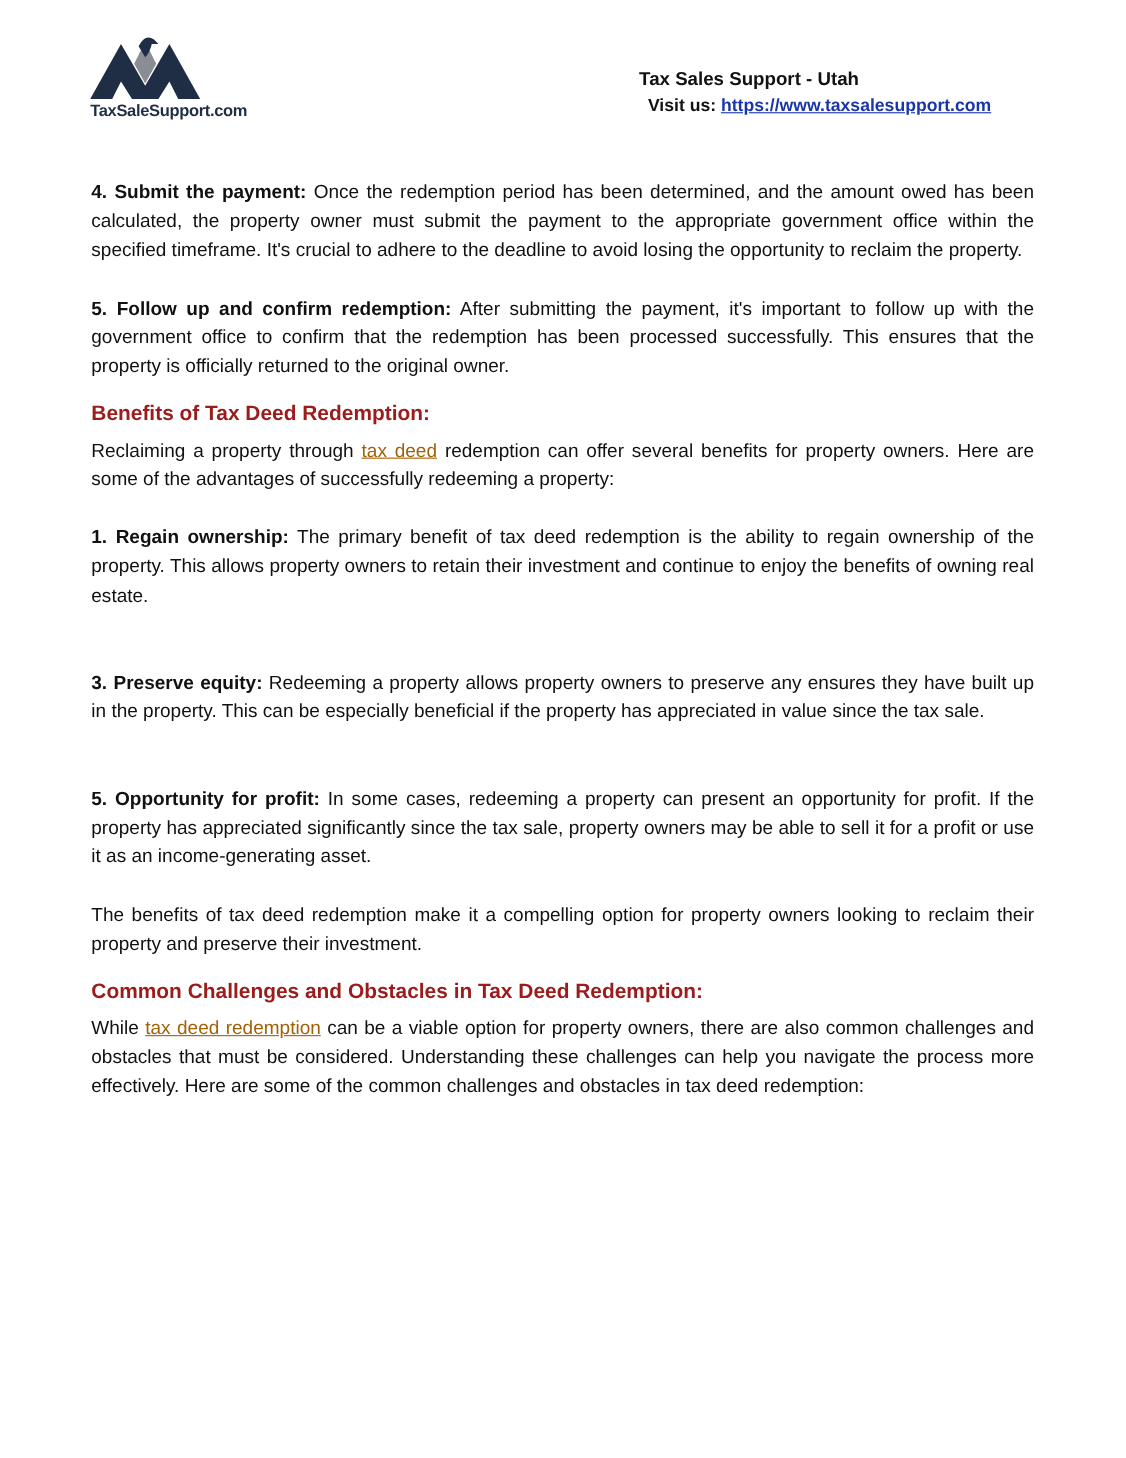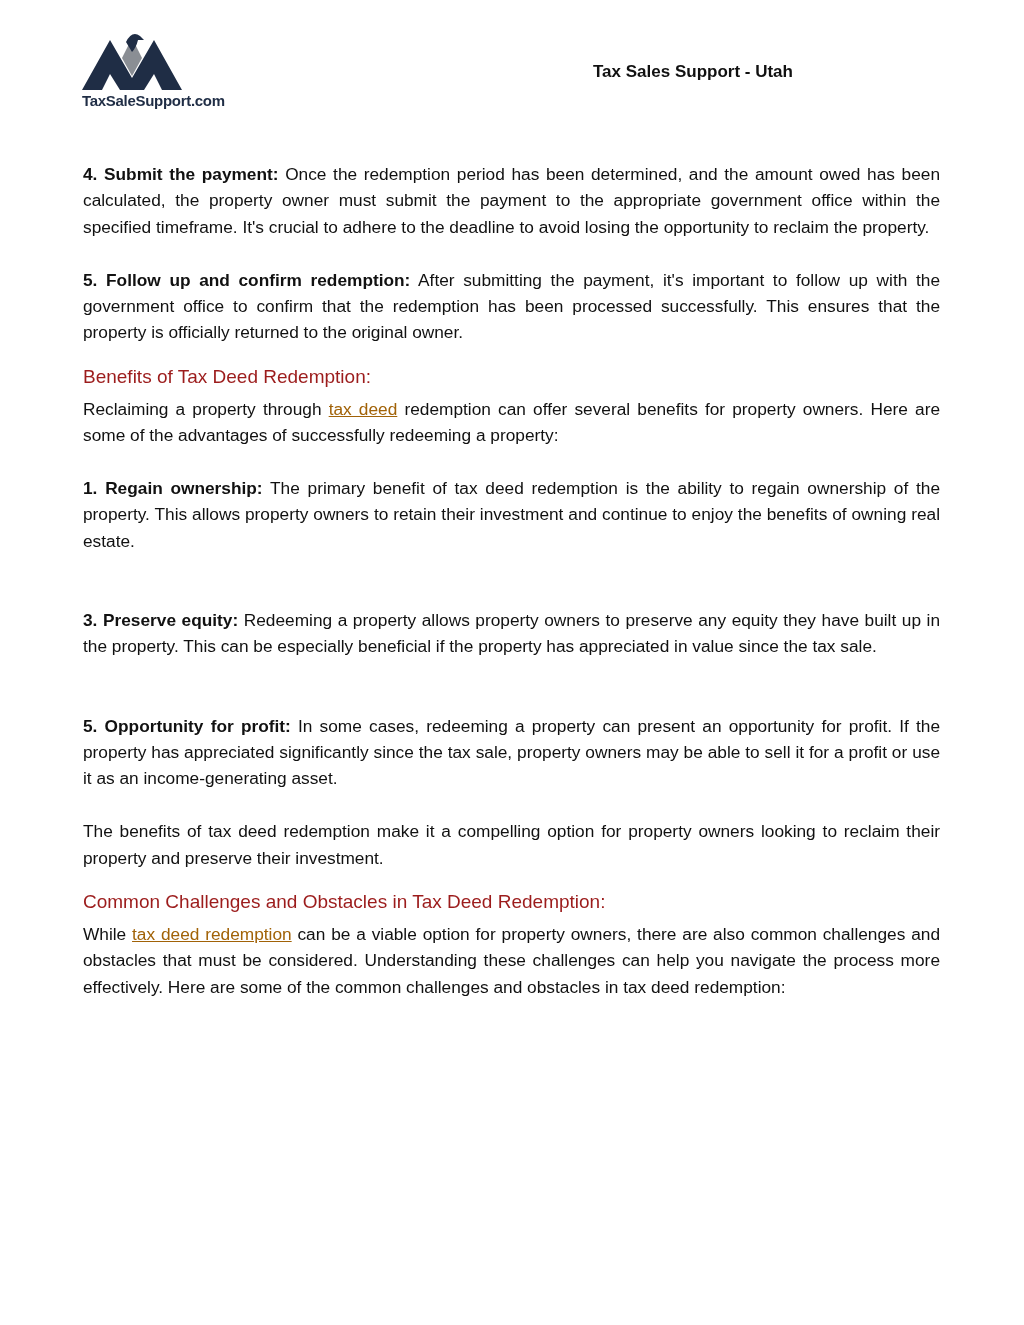--- a/index.html
+++ b/index.html
@@ -3,58 +3,62 @@
 <meta charset="utf-8">
 <style>
   html, body { margin: 0; padding: 0; background: #ffffff; }
   body { width: 1024px; height: 1325px; position: relative; overflow: hidden;
          font-family: "Liberation Sans", sans-serif; color: #111; }
   .logo { position: absolute; left: 82px; top: 30px; width: 104px; height: 80px; }
   .logo-text { position: absolute; left: 0; top: 62px; width: 104px; text-align: center;
                font-family: "Liberation Sans", sans-serif; font-weight: bold; font-size: 15px;
                color: #1f2d45; letter-spacing: -0.3px; }
   .header { position: absolute; right: 83px; top: 62px; text-align: left; width: 360px; }
-  .header-title { font-weight: bold; font-size: 17px; color: #111; margin-left: 12px; }
+  .header-title { font-weight: bold; font-size: 17px; color: #111; margin-left: 0; }
   .header-visit { font-weight: bold; font-size: 16px; margin-top: 6px; margin-left: 8px; }
   .header-visit a { color: #1a35a8; text-decoration: underline; }
   .content { position: absolute; left: 83px; top: 139px; width: 857px; margin-top: 22px; }
   p { margin: 0; font-size: 17.3px; line-height: 26.4px; text-align: justify; }
   .gap { height: 26.4px; }
   b { font-weight: bold; }
-  h2 { margin: 18px 0 6px 0; font-size: 19px; font-weight: normal; color: #9c1c1c; line-height: 26px; }
+  h2 { margin: 18px 0 6px 0; font-size: 19px; font-weight: bold; color: #9c1c1c; line-height: 26px; }
   a.link { color: #a16207; text-decoration: underline; }
 </style>
 </head>
 <body>
 
 <div class="logo">
   <svg width="104" height="62" viewBox="0 0 104 62">
     <polygon points="0,60 28,10 50,48 72,10 100,60 80,60 72,44 62,60 38,60 28,44 20,60" fill="#1f2d45"></polygon>
     <polygon points="40,28 50,8 60,28 50,46" fill="#8a8e94"></polygon>
     <path d="M44,12 Q50,0 58,6 L62,10 L56,10 Q54,18 50,22 Z" fill="#1f2d45"></path>
   </svg>
   <div class="logo-text">TaxSaleSupport.com</div>
 </div>
 
 <div class="header">
   <div class="header-title">Tax Sales Support - Utah</div>
+  <div class="header-visit">
+    <span>Visit us:</span>
+    <a>https://www.taxsalesupport.com</a>
+  </div>
 </div>
 
 <div class="content">
   <p><b>4. Submit the payment:</b><span> Once the redemption period has been determined, and the amount owed has been calculated, the property owner must submit the payment to the appropriate government office within the specified timeframe. It's crucial to adhere to the deadline to avoid losing the opportunity to reclaim the property.</span></p>
   <div class="gap"></div>
   <p><b>5. Follow up and confirm redemption:</b><span> After submitting the payment, it's important to follow up with the government office to confirm that the redemption has been processed successfully. This ensures that the property is officially returned to the original owner.</span></p>
 
   <h2>Benefits of Tax Deed Redemption:</h2>
   <p><span>Reclaiming a property through </span><a class="link">tax deed</a><span> redemption can offer several benefits for property owners. Here are some of the advantages of successfully redeeming a property:</span></p>
   <div class="gap"></div>
   <p><b>1. Regain ownership:</b><span> The primary benefit of tax deed redemption is the ability to regain ownership of the property. This allows property owners to retain their investment and continue to enjoy the benefits of owning real estate.</span></p>
   <div class="gap"></div>
   <div class="gap"></div>
-  <p><b>3. Preserve equity:</b><span> Redeeming a property allows property owners to preserve any equity they have built up in the property. This can be especially beneficial if the property has appreciated in value since the tax sale.</span></p>
+  <p><b>3. Preserve equity:</b><span> Redeeming a property allows property owners to preserve any ensures they have built up in the property. This can be especially beneficial if the property has appreciated in value since the tax sale.</span></p>
   <div class="gap"></div>
   <div class="gap"></div>
   <p><b>5. Opportunity for profit:</b><span> In some cases, redeeming a property can present an opportunity for profit. If the property has appreciated significantly since the tax sale, property owners may be able to sell it for a profit or use it as an income-generating asset.</span></p>
   <div class="gap"></div>
   <p>The benefits of tax deed redemption make it a compelling option for property owners looking to reclaim their property and preserve their investment.</p>
 
   <h2>Common Challenges and Obstacles in Tax Deed Redemption:</h2>
   <p><span>While </span><a class="link">tax deed redemption</a><span> can be a viable option for property owners, there are also common challenges and obstacles that must be considered. Understanding these challenges can help you navigate the process more effectively. Here are some of the common challenges and obstacles in tax deed redemption:</span></p>
 </div>
 

